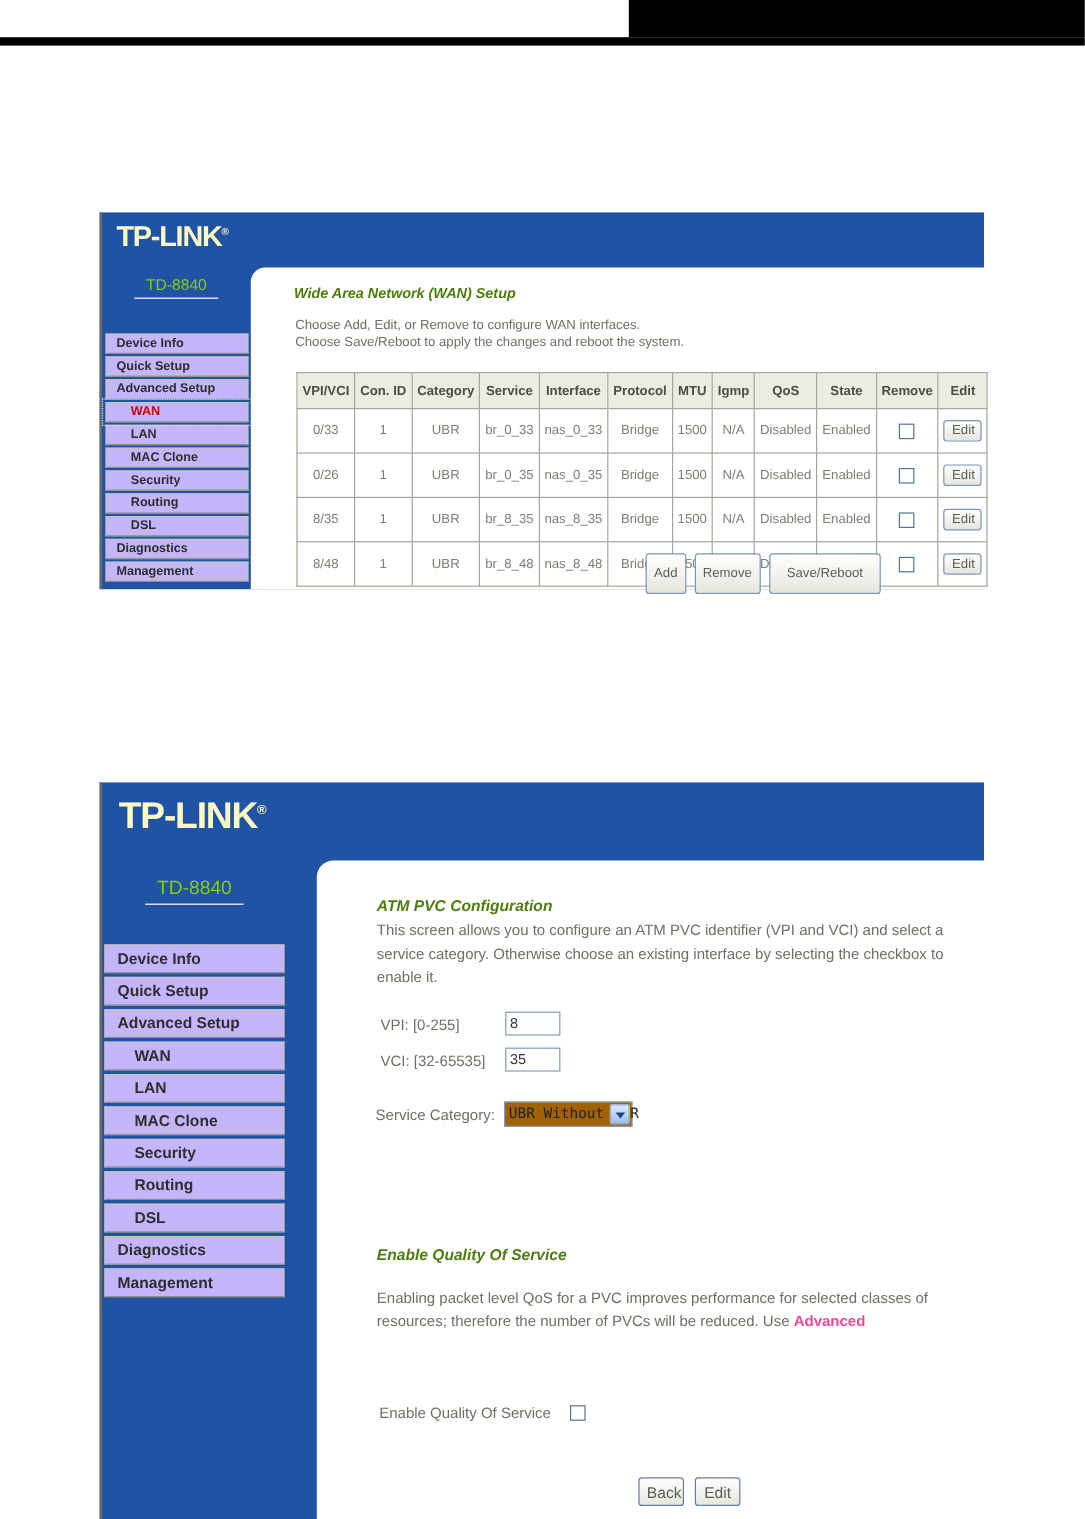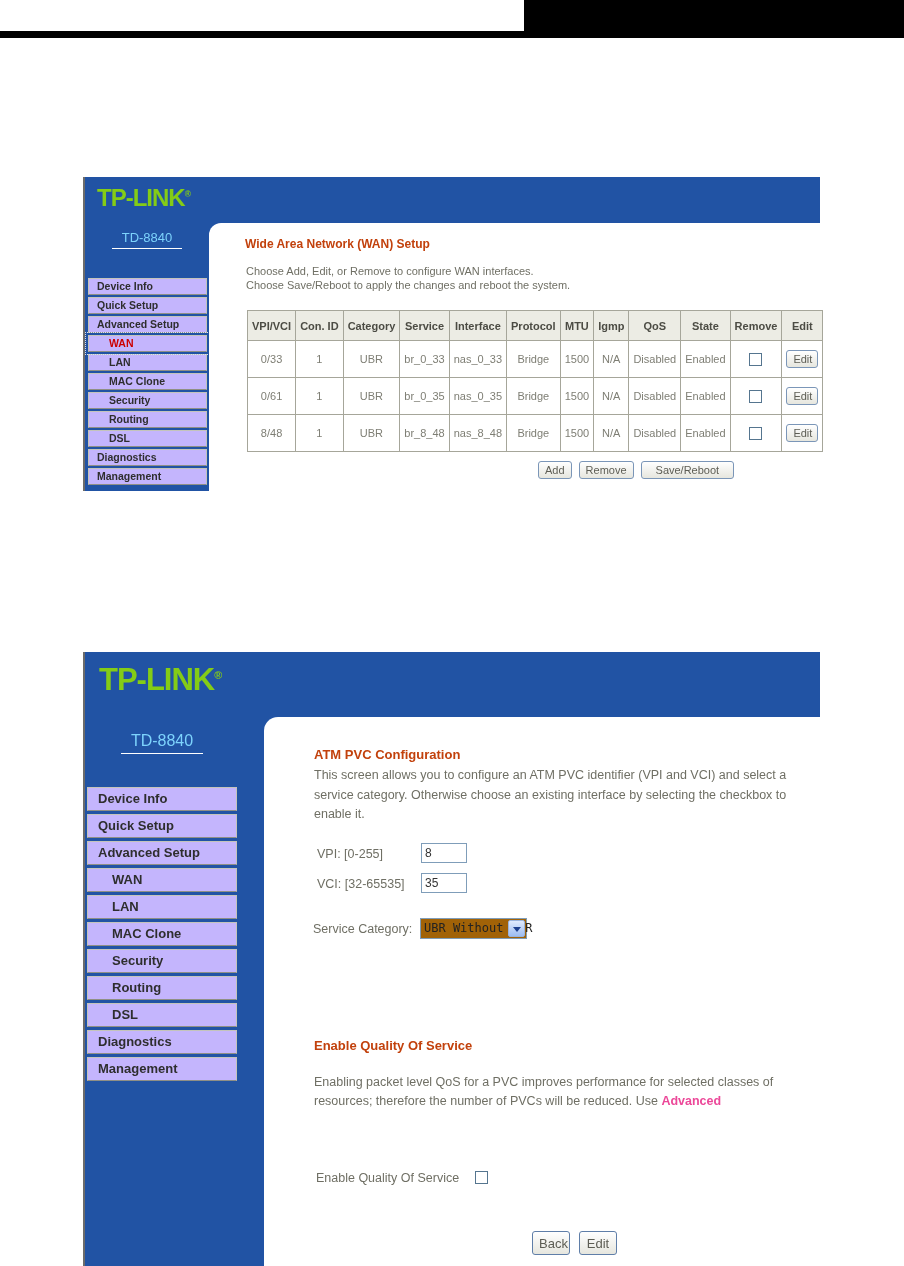--- a/index.html
+++ b/index.html
@@ -5,29 +5,29 @@
   html,body{margin:0;padding:0;width:904px;height:1266px;background:#fff;overflow:hidden;
             font-family:"Liberation Sans",sans-serif;}
   .abs{position:absolute;}
 
   
   #doc-blackbox{left:524px;top:0;width:380px;height:31px;background:#000;}
   #doc-rule{left:0;top:31px;width:904px;height:7px;background:#000;}
 
   
   .shot{background:#2153A4;border-left:2px solid #6b6b6b;box-sizing:border-box;}
-  .logo{color:#84cc16;font-weight:bold;letter-spacing:-1px;white-space:nowrap;}
+  .logo{color:#fef9c3;font-weight:bold;letter-spacing:-1px;white-space:nowrap;}
   .logo sup{font-size:35%;letter-spacing:0;vertical-align:super;}
-  .model{color:#7dd3fc;text-align:center;}
+  .model{color:#84cc16;text-align:center;}
   .model span{display:inline-block;border-bottom:1px solid #fff;padding:0 10px 3px;}
   .content{background:#fff;}
   .menu-item{background:#c4b5fd;border:1px solid #c4c4bb;border-bottom-color:#8f8f85;
              color:#2e2e2e;font-weight:bold;overflow:hidden;white-space:nowrap;}
   .menu-item.active{color:#CC0000;outline:1px dotted #d7dff0;outline-offset:2px;}
-  .pg-title{font-weight:bold;color:#c2410c;}
+  .pg-title{font-weight:bold;color:#4d7c0f;font-style:italic;}
   .body-text{color:#6f6f64;}
   .b{font-weight:bold;color:#ec4899;}
 
   .btn-xp{border:1px solid #7b96b8;border-radius:3px;background:linear-gradient(#ffffff,#e6e6de);
           color:#5d5d54;font-family:"Liberation Sans",sans-serif;cursor:pointer;}
   .checkbox{width:13px;height:13px;background:#fff;border:1px solid #55758f;box-sizing:border-box;}
 
   
   #shot1{left:83px;top:177px;width:737px;height:314px;}
   #shot1 .logo{left:12px;top:7px;font-size:24px;}
@@ -38,21 +38,21 @@
   #sidebar1 .menu-item.indent{padding-left:20px;}
   #shot1 .pg-title{left:36px;top:14px;font-size:12px;}
   #shot1-desc{left:37px;top:41px;font-size:11px;line-height:14px;}
   #wan-table{left:38px;top:87px;border-collapse:collapse;table-layout:fixed;}
   #wan-table th,#wan-table td{border:1px solid #a6a69a;font-size:11px;text-align:center;
         overflow:hidden;white-space:nowrap;padding:4px;}
   #wan-table th{background:#ECECE4;color:#4c4c44;font-weight:bold;height:21px;}
   #wan-table td{color:#7E7E74;height:28px;background:#fff;}
   .edit-btn{width:32px;height:18px;font-size:11px;}
   #wan-buttons{left:329px;top:238px;display:flex;gap:7px;}
-  .act-btn{height:18px;font-size:11px;padding:0 6px;}
+  .act-btn{height:34px;font-size:11px;padding:0 6px;}
   #wan-buttons .act-btn:last-child{padding:0 14px;}
 
   
   #shot2{left:83px;top:652px;width:737px;height:614px;}
   #shot2 .logo{left:14px;top:10px;font-size:31px;}
   #shot2 .model{left:0;top:80px;width:154px;font-size:16px;}
   #shot2 .content{left:154px;top:65px;width:583px;height:549px;border-top-left-radius:14px;margin-left:25px;}
   #sidebar2{left:2px;top:135px;width:150px;}
   #sidebar2 .menu-item{height:18px;line-height:18px;font-size:13px;margin-bottom:3px;padding:2px 0 2px 10px;}
   #sidebar2 .menu-item.indent{padding-left:24px;}
@@ -154,25 +154,41 @@
             <td>1500</td>
             <td>N/A</td>
             <td>Disabled</td>
             <td>Enabled</td>
             <td>
               <div class="checkbox" style="margin: 0px auto;"></div>
             </td>
             <td><button class="btn-xp edit-btn">Edit</button></td>
           </tr>
           <tr>
-            <td>0/61</td>
+            <td>0/26</td>
             <td>1</td>
             <td>UBR</td>
             <td>br_0_35</td>
             <td>nas_0_35</td>
+            <td>Bridge</td>
+            <td>1500</td>
+            <td>N/A</td>
+            <td>Disabled</td>
+            <td>Enabled</td>
+            <td>
+              <div class="checkbox" style="margin: 0px auto;"></div>
+            </td>
+            <td><button class="btn-xp edit-btn">Edit</button></td>
+          </tr>
+          <tr>
+            <td>8/35</td>
+            <td>1</td>
+            <td>UBR</td>
+            <td>br_8_35</td>
+            <td>nas_8_35</td>
             <td>Bridge</td>
             <td>1500</td>
             <td>N/A</td>
             <td>Disabled</td>
             <td>Enabled</td>
             <td>
               <div class="checkbox" style="margin: 0px auto;"></div>
             </td>
             <td><button class="btn-xp edit-btn">Edit</button></td>
           </tr>

